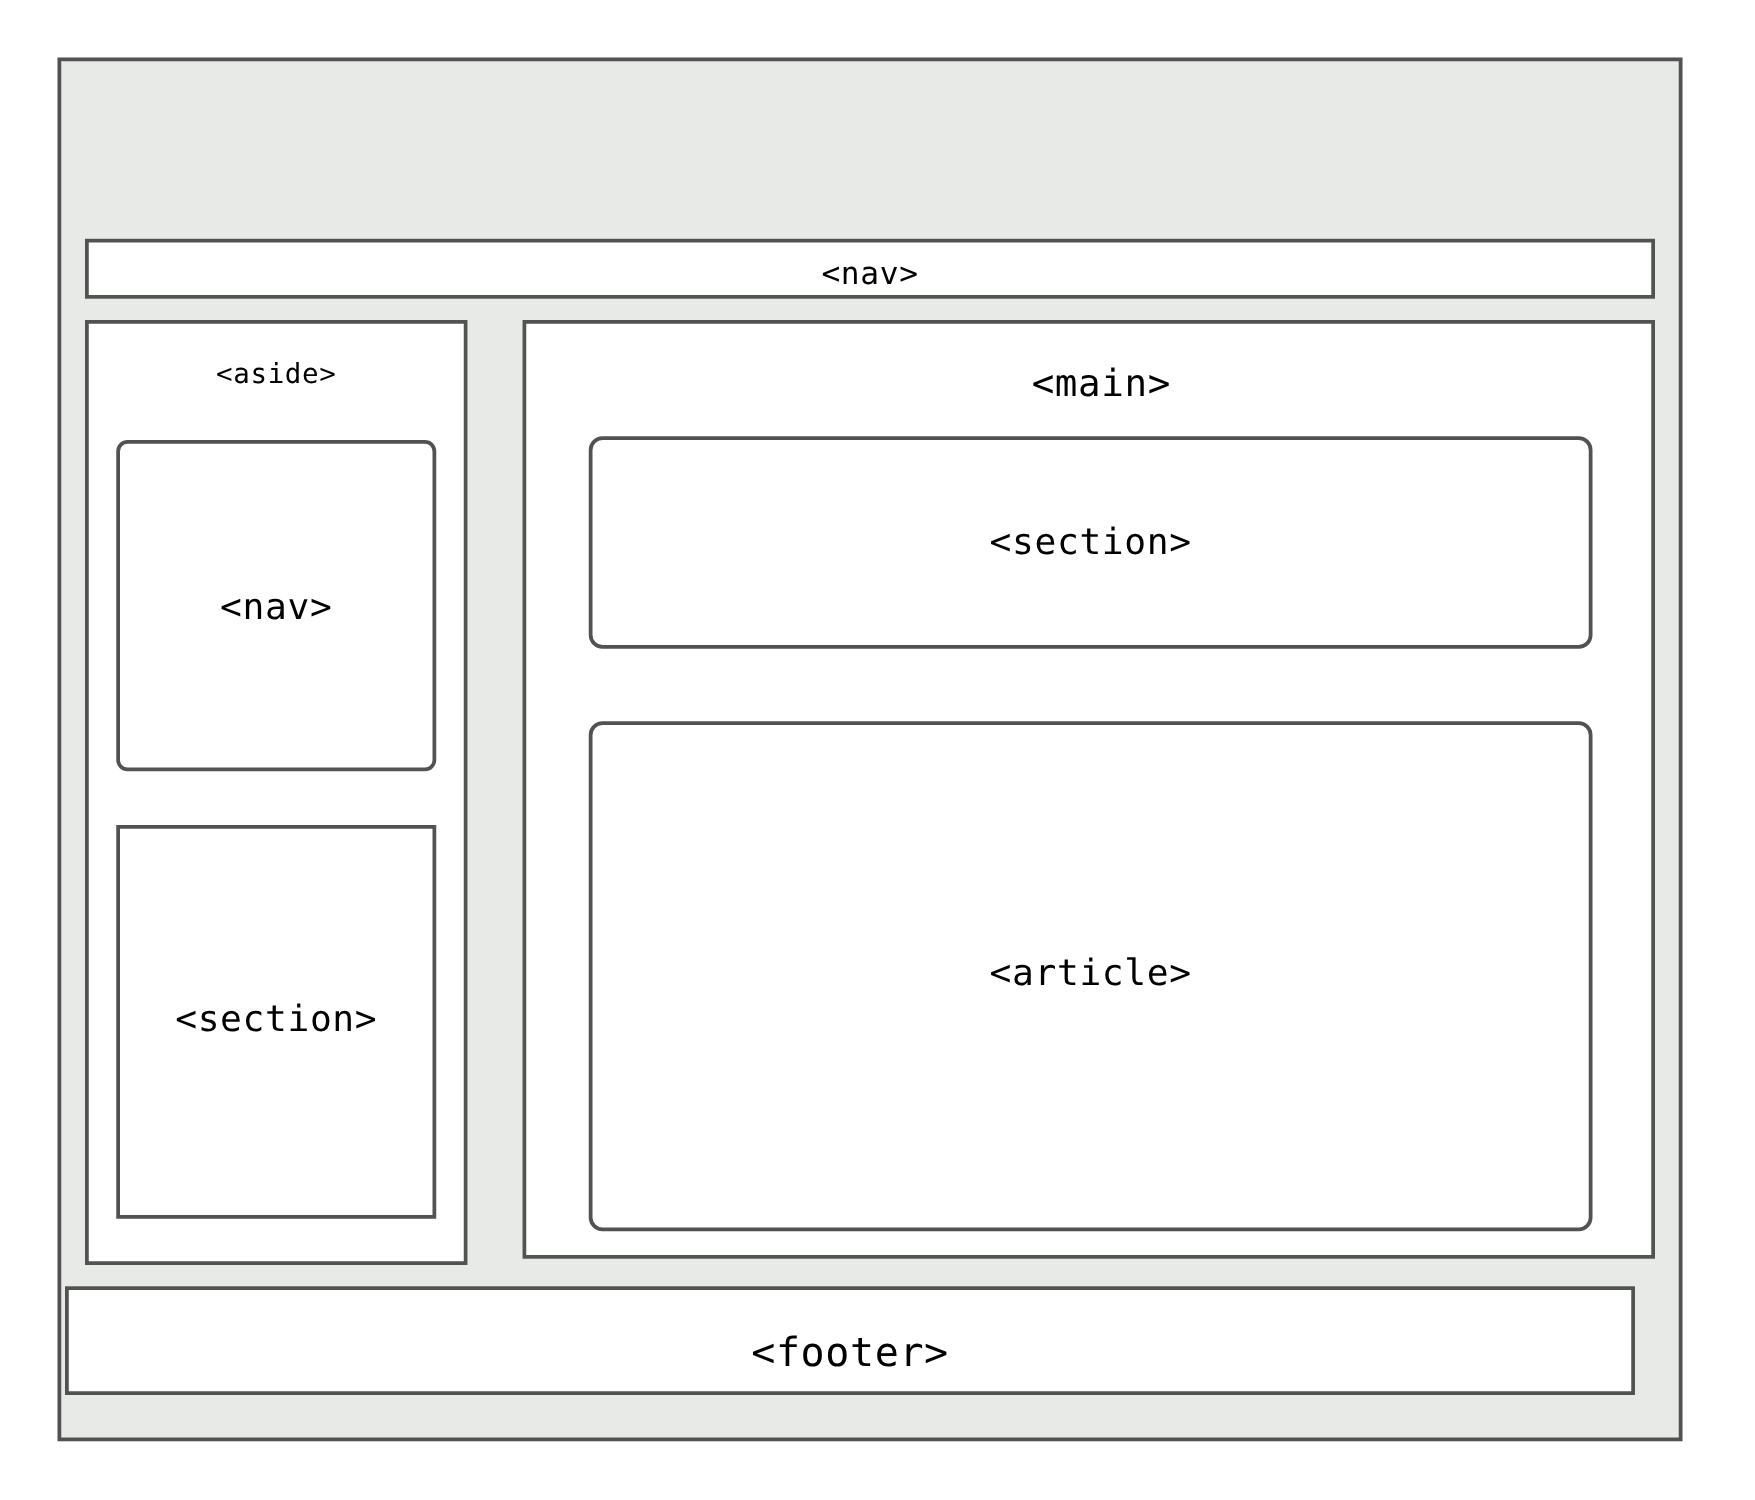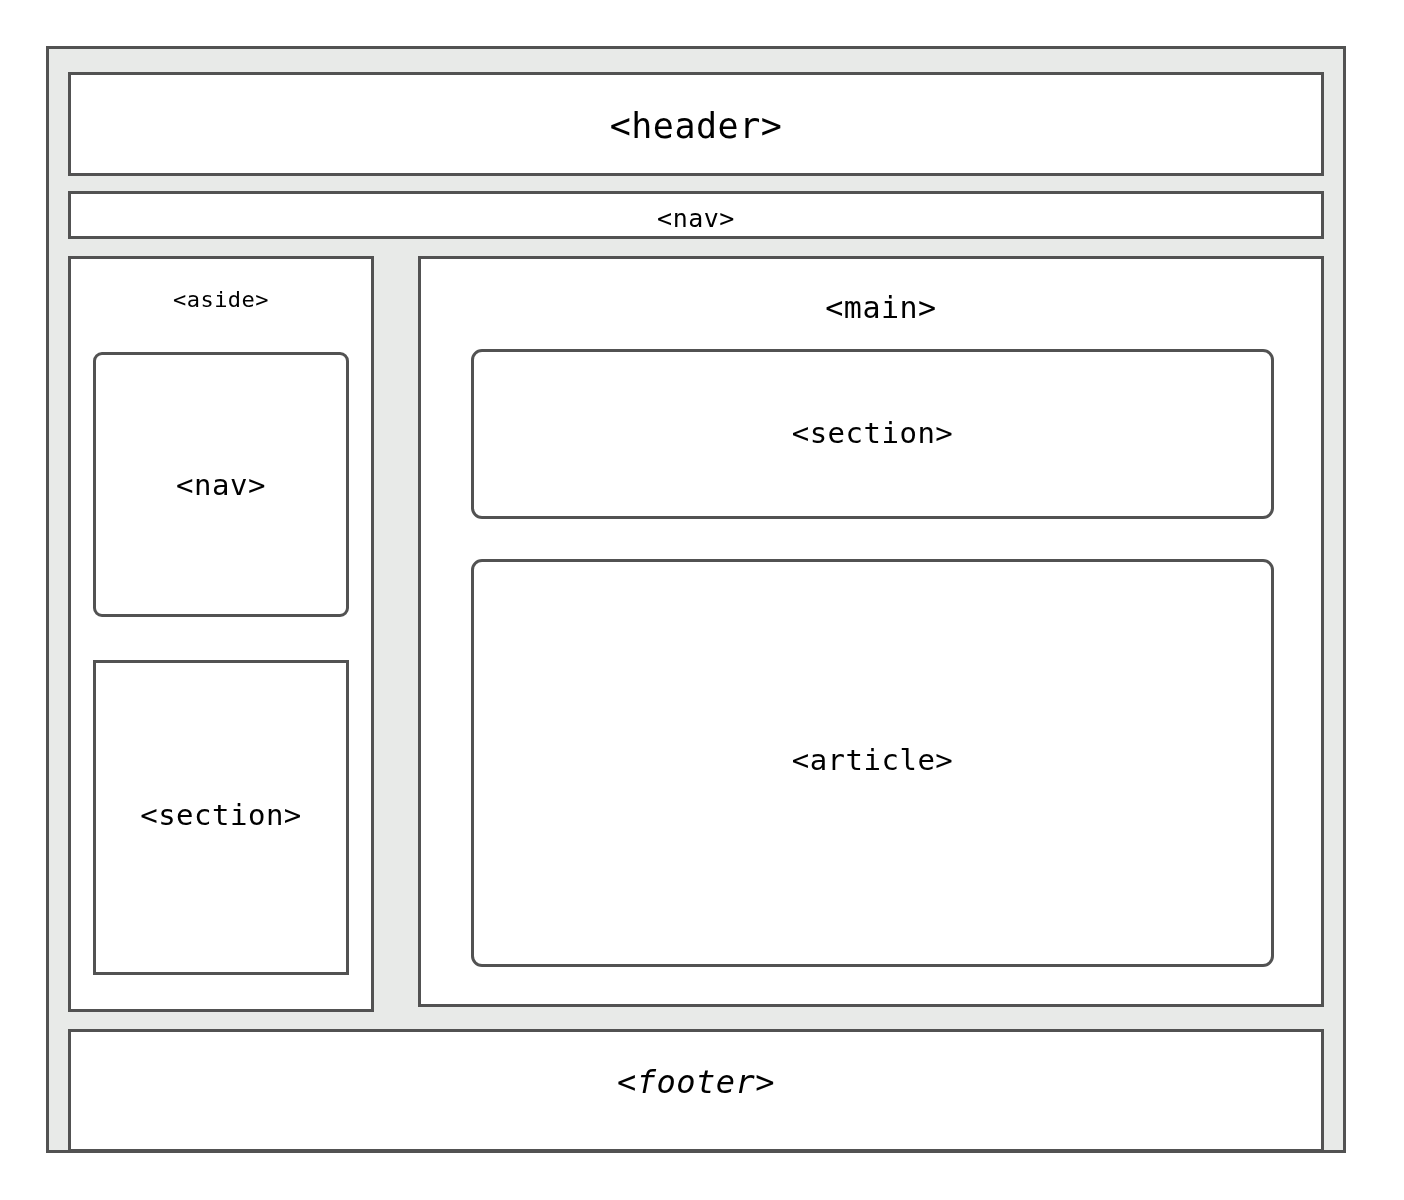--- a/index.html
+++ b/index.html
@@ -130,53 +130,49 @@
     height: 170px;
     border-radius: 11px;
   }
   .main-section-box .box-label {
     top: 64px;
     font-size: 29px;
   }
 
   .main-article-box {
     left: 471px;
-    top: 559px;
+    top: 577px;
     width: 803px;
     height: 408px;
     border-radius: 11px;
   }
   .main-article-box .box-label {
     top: 181px;
     font-size: 29px;
   }
 
   
   .footer-box {
-    left: 68px;
+    left: 52px;
     top: 1029px;
     width: 1256px;
-    height: 123px;
-    font-style: italic;
+    height: 87px;
   }
   .footer-box .box-label {
     top: 31px;
     font-size: 32px;
   }
 </style>
 </head>
 <body>
 
 <div class="canvas">
 
   <div class="box page-wrapper"></div>
 
-  <div class="box header-box">
-    <div class="box-label">&lt;header&gt;</div>
-  </div>
 
   <div class="box nav-top-box">
     <div class="box-label">&lt;nav&gt;</div>
   </div>
 
   <div class="box aside-box">
     <div class="box-label">&lt;aside&gt;</div>
   </div>
 
   <div class="box aside-nav-box">

